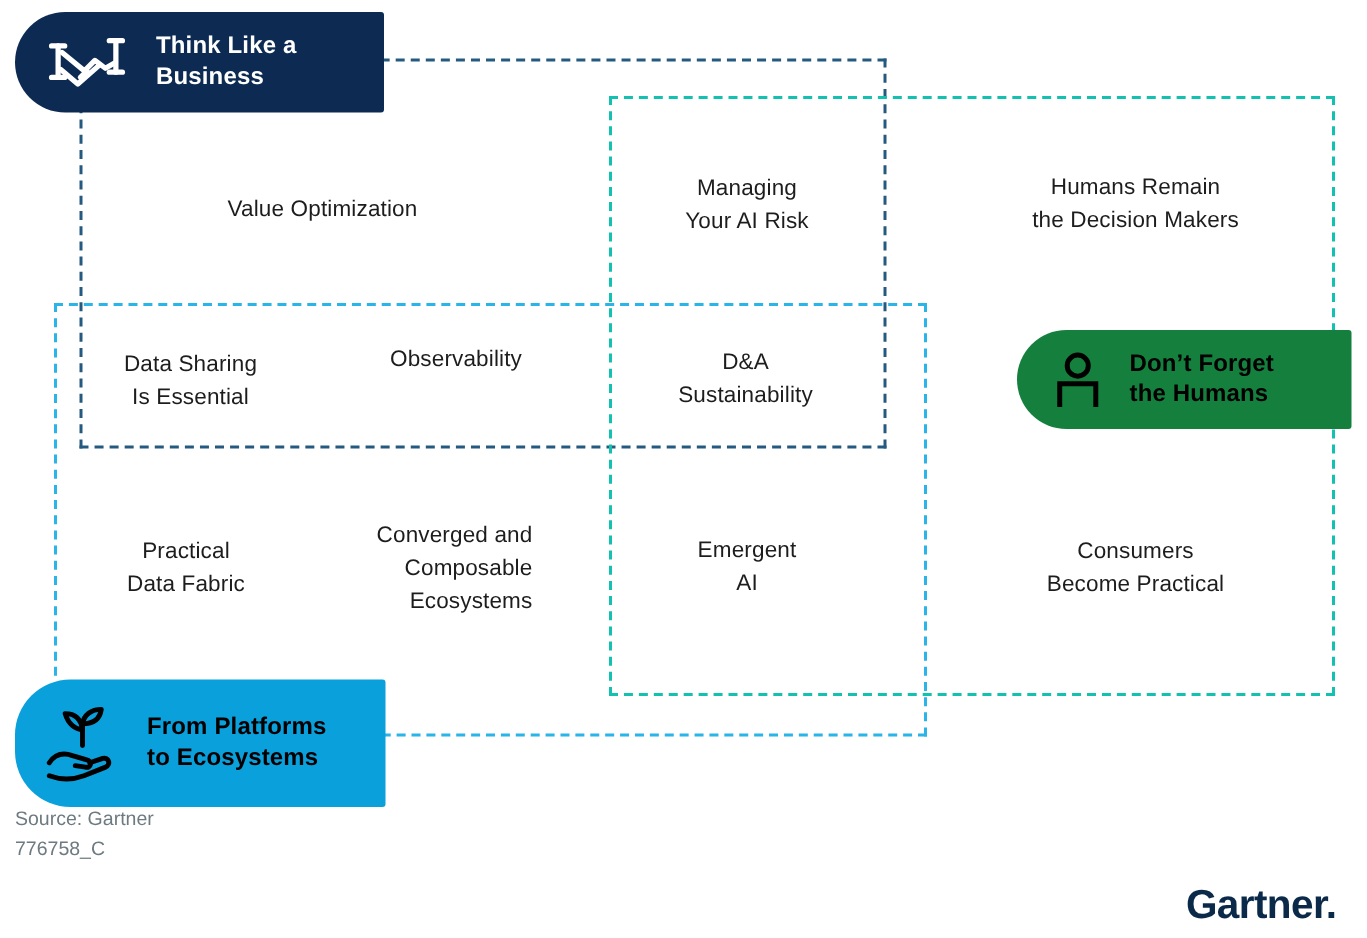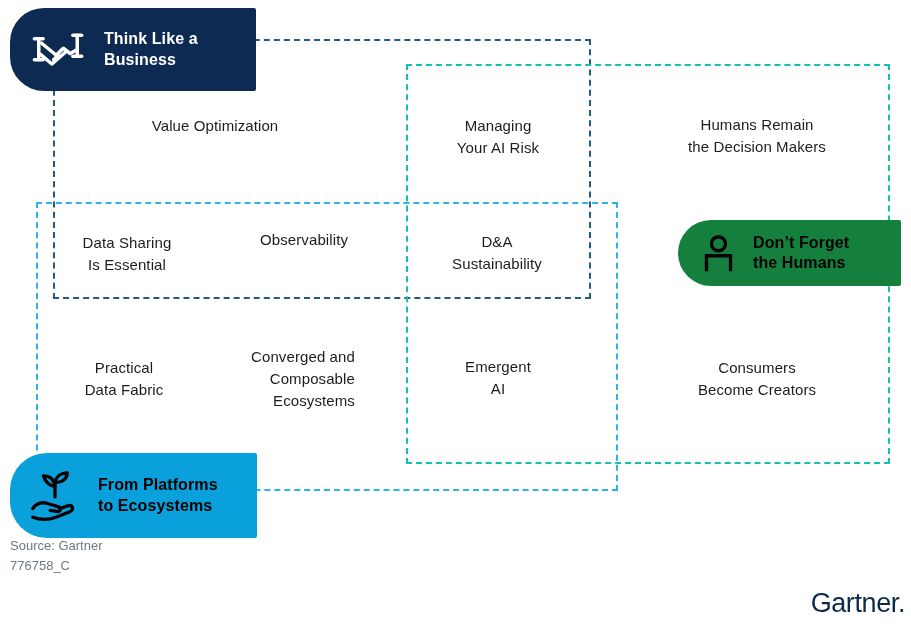--- a/index.html
+++ b/index.html
@@ -11,51 +11,51 @@
   .outline{position:absolute;box-sizing:border-box;z-index:1;background:transparent;}
   .outline-think{left:53px;top:39px;width:538px;height:260px;border:2px dashed #245a80;}
   .outline-platforms{left:36px;top:202px;width:582px;height:289px;border:2px dashed #2ab4e8;}
   .outline-humans{left:406px;top:64px;width:484px;height:400px;border:2px dashed #13c1b0;}
   
   .trend{
     position:absolute;z-index:2;transform:translate(-50%,-50%);
     text-align:center;font-size:15px;line-height:1.45;color:#1d1d1d;
     white-space:pre-line;width:max-content;letter-spacing:.1px;
   }
-  .t1{left:215px;top:126px;}
+  .t1{left:215px;top:140px;}
   .t2{left:498px;top:137px;}
   .t3{left:757px;top:136px;}
   .t4{left:127px;top:254px;}
   .t5{left:304px;top:240px;text-align:center;}
   .t6{left:497px;top:253px;}
   .t7{left:124px;top:379px;}
   .t8{left:303px;top:379px;text-align:right;}
   .t9{left:498px;top:378px;}
   .t10{left:757px;top:379px;}
   
   .badge{
     position:absolute;z-index:3;display:flex;align-items:center;
     font-weight:bold;font-size:16px;line-height:1.28;letter-spacing:.1px;
   }
   .badge .label{white-space:pre-line;}
-  .badge-think{left:10px;top:8px;width:246px;height:83px;background:#0d2b52;
+  .badge-think{left:10px;top:8px;width:246px;height:67px;background:#0d2b52;
     border-radius:34px 2px 2px 34px;color:#ffffff;}
   .badge-think .icon{margin-left:20px;margin-right:18px;display:flex;}
   .badge-humans{left:678px;top:220px;width:223px;height:66px;background:#15803d;
     border-radius:33px 2px 2px 33px;color:#000000;}
   .badge-humans .icon{margin-left:22px;margin-right:16px;display:flex;}
   .badge-platforms{left:10px;top:453px;width:247px;height:85px;background:#0aa0dc;
     border-radius:37px 2px 2px 37px;color:#000000;}
   .badge-platforms .icon{margin-left:17px;margin-right:15px;display:flex;}
   
   .source{position:absolute;left:10px;top:538px;font-size:13px;color:#6d7a80;z-index:2;}
   .docid{position:absolute;left:10px;top:558px;font-size:13px;color:#6d7a80;z-index:2;}
   .gartner-logo{
-    position:absolute;right:6px;bottom:6px;z-index:2;
-    font-size:27px;font-weight:normal;color:#0b2a4a;letter-spacing:-0.4px;
+    position:absolute;right:20px;bottom:6px;z-index:2;
+    font-size:27px;font-weight:bold;color:#0b2a4a;letter-spacing:-0.4px;
   }
 </style>
 </head>
 <body>
 
 <div id="canvas">
 
   <div class="outline outline-think"></div>
   <div class="outline outline-platforms"></div>
   <div class="outline outline-humans"></div>
@@ -71,21 +71,21 @@
   <div class="trend t6">D&amp;A
 Sustainability</div>
   <div class="trend t7">Practical
 Data Fabric</div>
   <div class="trend t8">Converged and
 Composable
 Ecosystems</div>
   <div class="trend t9">Emergent
 AI</div>
   <div class="trend t10">Consumers
-Become Creators</div>
+Become Practical</div>
 
   <div class="badge badge-think">
     <span class="icon">
       <svg width="56" height="46" viewBox="0 0 64 50" fill="none" stroke="#ffffff" stroke-width="4" stroke-linecap="round" stroke-linejoin="round">
         <path d="M10 12 V36"></path>
           <path d="M5 12 H15"></path>
           <path d="M5 36 H15"></path>
         <path d="M54 8 V32"></path>
           <path d="M49 8 H59"></path>
           <path d="M49 32 H59"></path>

